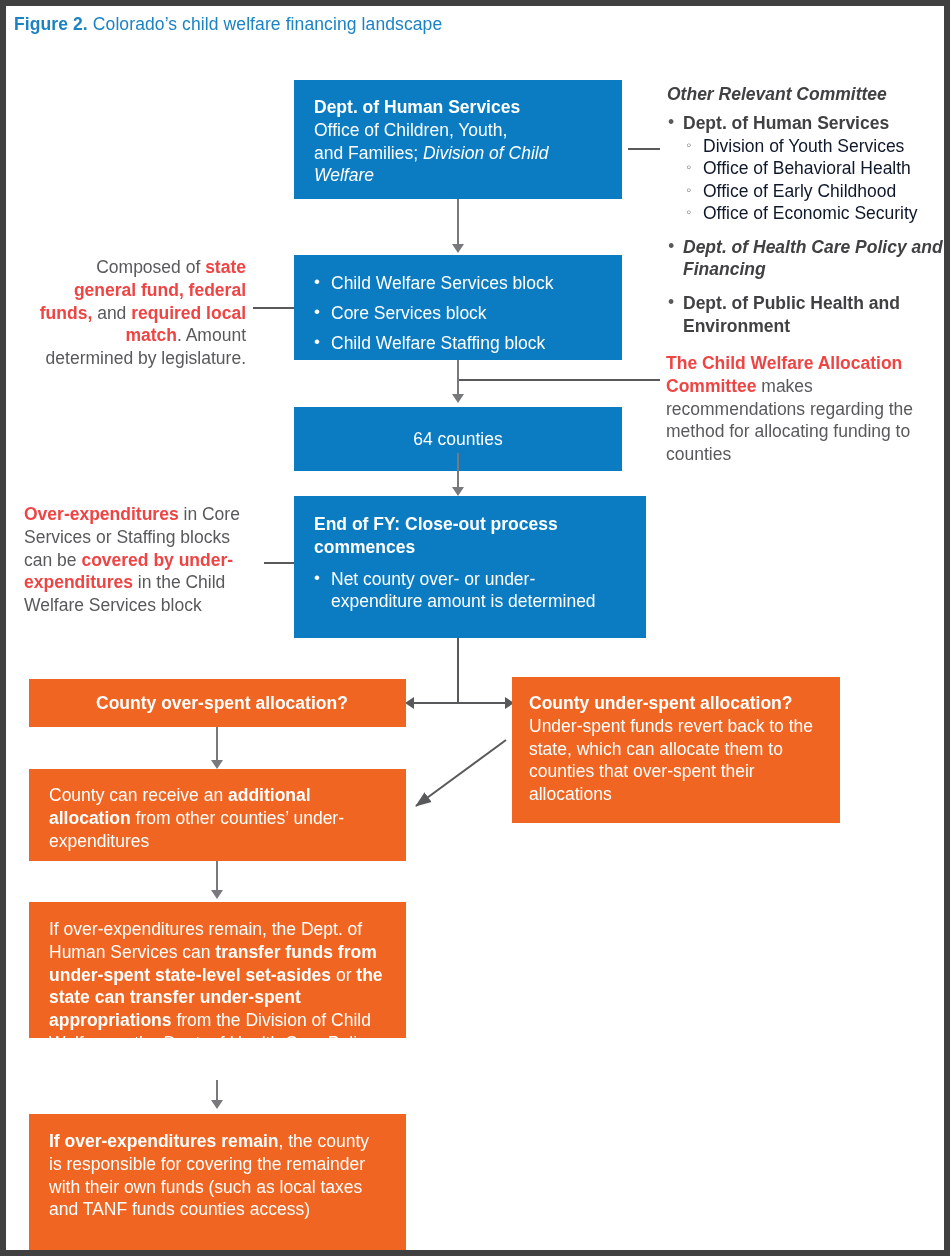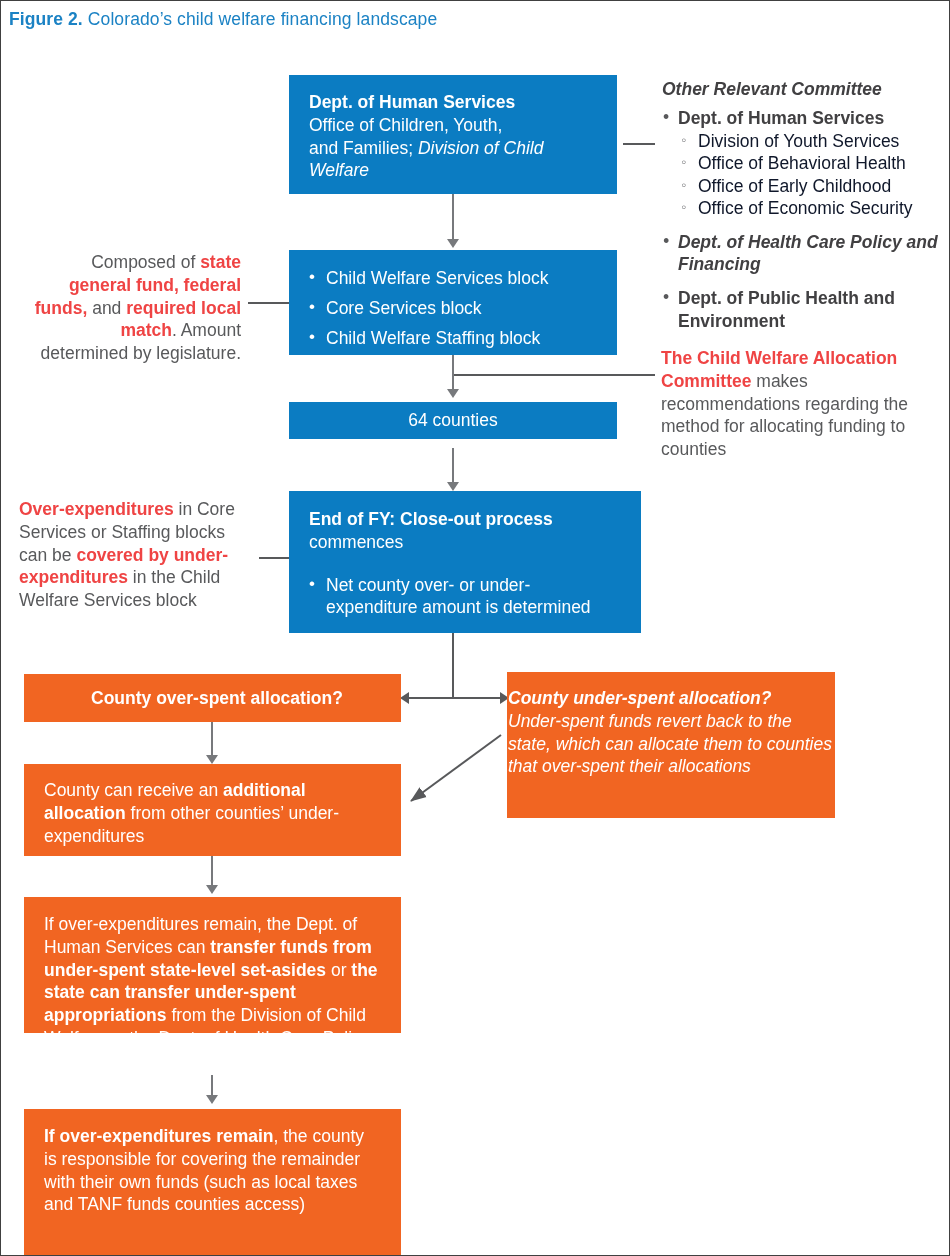--- a/index.html
+++ b/index.html
@@ -10,21 +10,21 @@
   body {
     font-family: "Liberation Sans", "DejaVu Sans", sans-serif;
     -webkit-font-smoothing: antialiased;
   }
   #page {
     position: relative;
     width: 950px;
     height: 1256px;
     overflow: hidden;
     background: #ffffff;
-    border: 1px solid #404040;
+    border: 6px solid #404040;
     box-sizing: border-box;
   }
 
   
   .fig-title {
     position: absolute;
     left: 8px;
     top: 8px;
     font-size: 17.5px;
     color: #1b82c4;
@@ -199,34 +199,34 @@
   <div class="note" style="left:28px; top:250px; width:212px; text-align:right;">
     <span>Composed of </span><b>state general fund, federal funds,</b><span> and </span><b>required local match</b><span>. Amount determined by legislature.</span>
   </div>
   <div class="hline" style="left:247px; top:301px; width:41px;"></div>
 
   <div class="vline" style="left:451px; top:354px; height:37px;"></div>
   <div class="arrow-down" style="left:446px; top:388px;"></div>
 
   <div class="hline" style="left:453px; top:373px; width:201px;"></div>
 
-  <div class="box blue" style="left:288px; top:401px; width:328px; height:37px; padding:0; display:flex; align-items:center; justify-content:center;">
+  <div class="box blue" style="left:288px; top:401px; width:328px; height:64px; padding:0; display:flex; align-items:center; justify-content:center;">
     <span>64 counties</span>
   </div>
 
   <div class="note" style="left:660px; top:346px; width:272px;">
     <b>The Child Welfare Allocation Committee</b><span> makes recommendations regarding the method for allocating funding to counties</span>
   </div>
 
   <div class="vline" style="left:451px; top:447px; height:36px;"></div>
   <div class="arrow-down" style="left:446px; top:481px;"></div>
 
   <div class="box blue" style="left:288px; top:490px; width:352px; height:142px; padding:17px 20px;">
     <div style="font-weight:bold;">End of FY: Close-out process</div>
-    <div style="font-weight:normal; margin-bottom:20px;">commences</div>
+    <div style="font-weight:bold; margin-bottom:9px;">commences</div>
     <ul class="bx">
       <li>Net county over- or under-expenditure amount is determined</li>
     </ul>
   </div>
 
   <div class="note" style="left:18px; top:497px; width:238px;">
     <b>Over-expenditures</b><span> in Core Services or Staffing blocks can be </span><b>covered by under-expenditures</b><span> in the Child Welfare Services block</span>
   </div>
   <div class="hline" style="left:258px; top:556px; width:30px;"></div>
 
@@ -252,21 +252,21 @@
 
   <div class="vline" style="left:451px; top:632px; height:66px; background:#58595b;"></div>
   <div class="hline" style="left:408px; top:696px; width:93px;"></div>
   <div class="arrow-left" style="left:399px; top:691px;"></div>
   <div class="arrow-right" style="left:499px; top:691px;"></div>
 
   <div class="box orange" style="left:23px; top:673px; width:377px; height:48px; padding:0 20px; display:flex; align-items:center;">
     <span style="font-weight:bold;margin-left:47px;">County over-spent allocation?</span>
   </div>
 
-  <div class="box orange" style="left:506px; top:671px; width:328px; height:146px; padding:15px 1px;font-style:italic;">
+  <div class="box orange" style="left:506px; top:671px; width:328px; height:146px; padding:15px 17px;">
     <div style="font-weight:bold;">County under-spent allocation?</div>
     <div>Under-spent funds revert back to the state, which can allocate them to counties that over-spent their allocations</div>
   </div>
 
   <svg class="diag" style="left:0px; top:0px; width:950px; height:1256px;" viewBox="0 0 950 1256">
     <defs>
       <marker id="arwDiag" markerWidth="9" markerHeight="9" refX="7.5" refY="3.2" orient="auto" markerUnits="strokeWidth">
         <path d="M0,0.2 L8,3.2 L0,6.2 z" fill="#58595b"></path>
       </marker>
     </defs>

